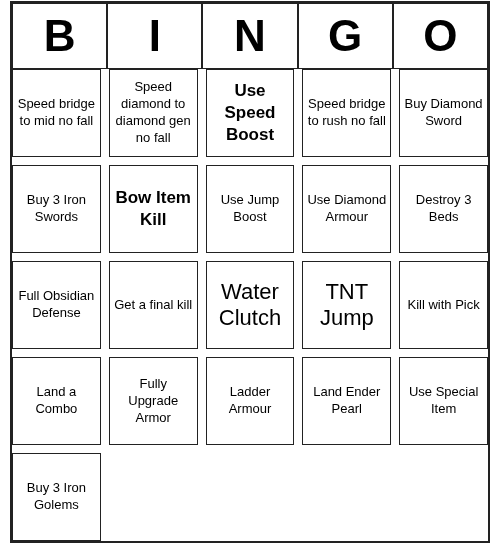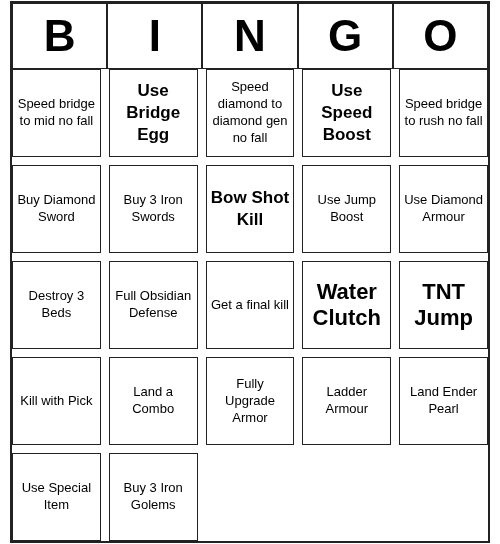--- a/index.html
+++ b/index.html
@@ -40,21 +40,21 @@
       align-items: center;
       justify-content: center;
       text-align: center;
       padding: 6px 4px;
       font-size: 13px;
       line-height: 1.3;
       word-break: break-word;
     }
     .bingo-cell.large-text {
       font-size: 22px;
-      font-weight: bold;
+      font-weight: normal;
       line-height: 1.2;
       text-align: center;
     }
     .bingo-cell.medium-text {
       font-size: 17px;
       font-weight: bold;
     }
   </style>
 </head>
 <body>
@@ -62,27 +62,26 @@
 <div class="bingo-card">
   <div class="bingo-header">
   <div class="bingo-header-cell">B</div>
       <div class="bingo-header-cell">I</div>
       <div class="bingo-header-cell">N</div>
       <div class="bingo-header-cell">G</div>
       <div class="bingo-header-cell">O</div>
     </div>
   <div class="bingo-grid">
   <div class="bingo-cell">Speed bridge to mid no fall</div>
-      <div class="bingo-cell medium-text">Use Bridge Egg</div>
       <div class="bingo-cell">Speed diamond to diamond gen no fall</div>
       <div class="bingo-cell medium-text">Use Speed Boost</div>
       <div class="bingo-cell">Speed bridge to rush no fall</div>
       <div class="bingo-cell">Buy Diamond Sword</div>
       <div class="bingo-cell">Buy 3 Iron Swords</div>
-      <div class="bingo-cell medium-text">Bow Shot Kill</div>
+      <div class="bingo-cell medium-text">Bow Item Kill</div>
       <div class="bingo-cell">Use Jump Boost</div>
       <div class="bingo-cell">Use Diamond Armour</div>
       <div class="bingo-cell">Destroy 3 Beds</div>
       <div class="bingo-cell">Full Obsidian Defense</div>
       <div class="bingo-cell">Get a final kill</div>
       <div class="bingo-cell large-text">Water Clutch</div>
       <div class="bingo-cell large-text">TNT Jump</div>
       <div class="bingo-cell">Kill with Pick</div>
       <div class="bingo-cell">Land a Combo</div>
       <div class="bingo-cell">Fully Upgrade Armor</div>

